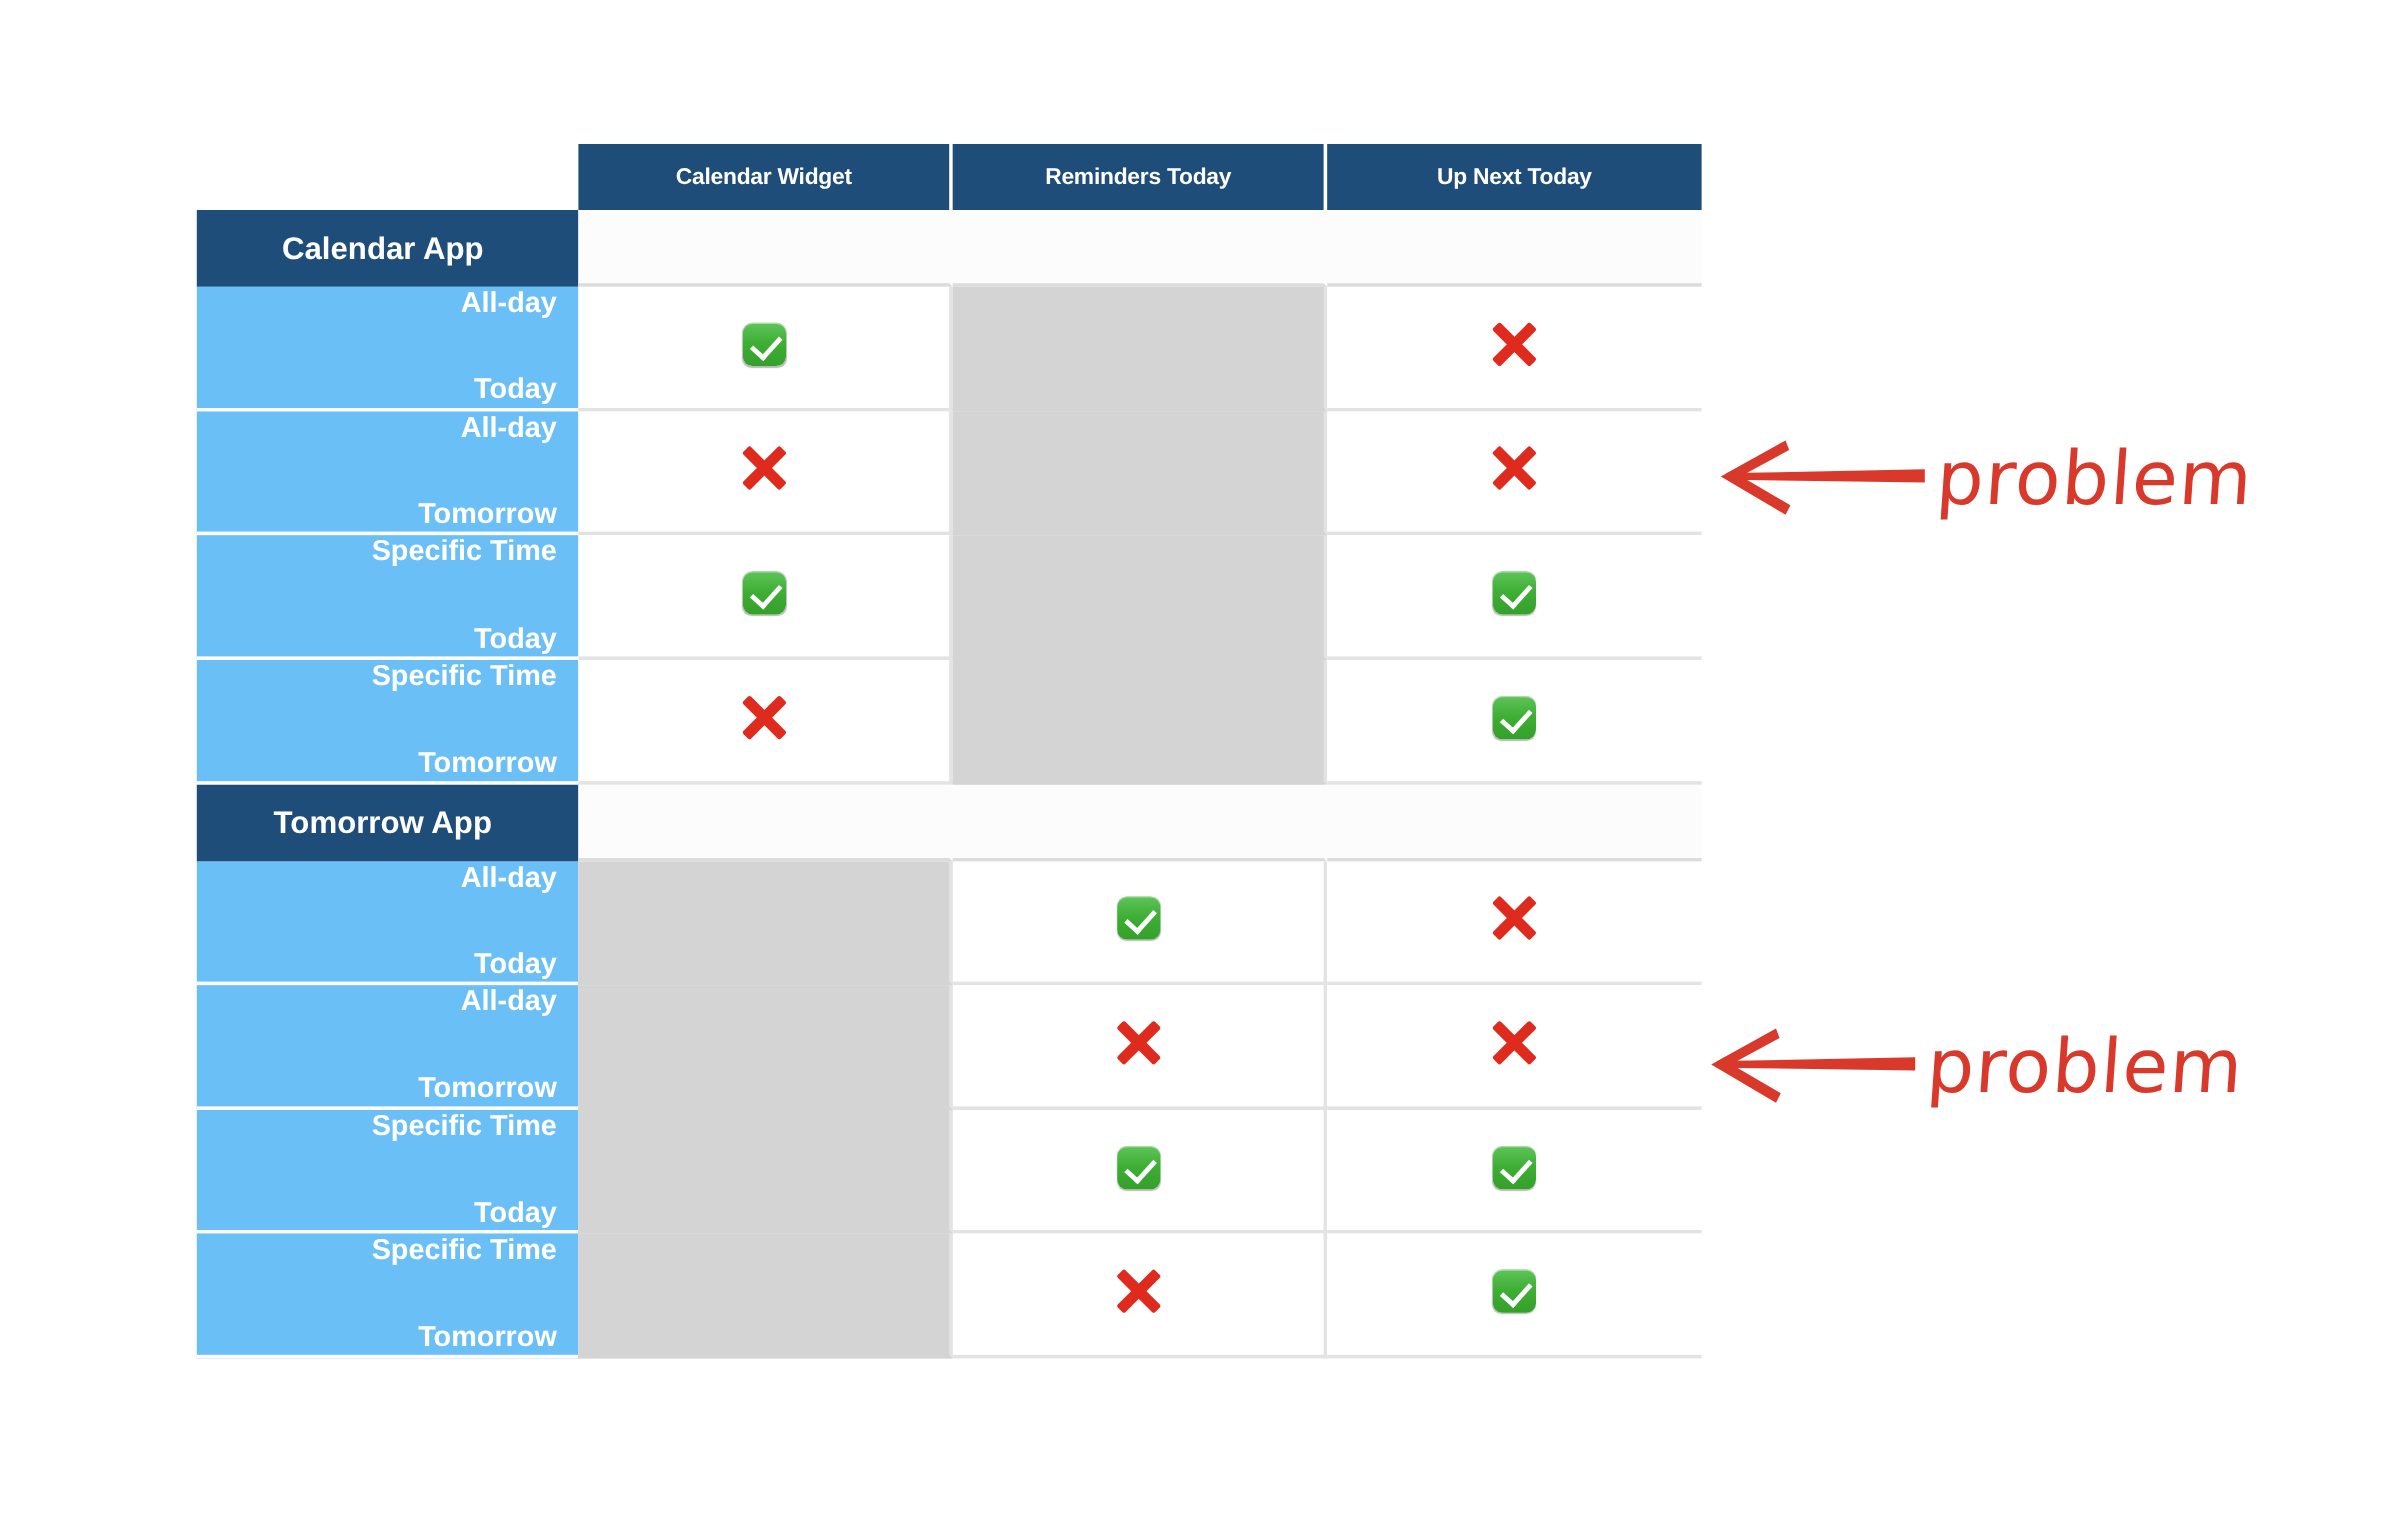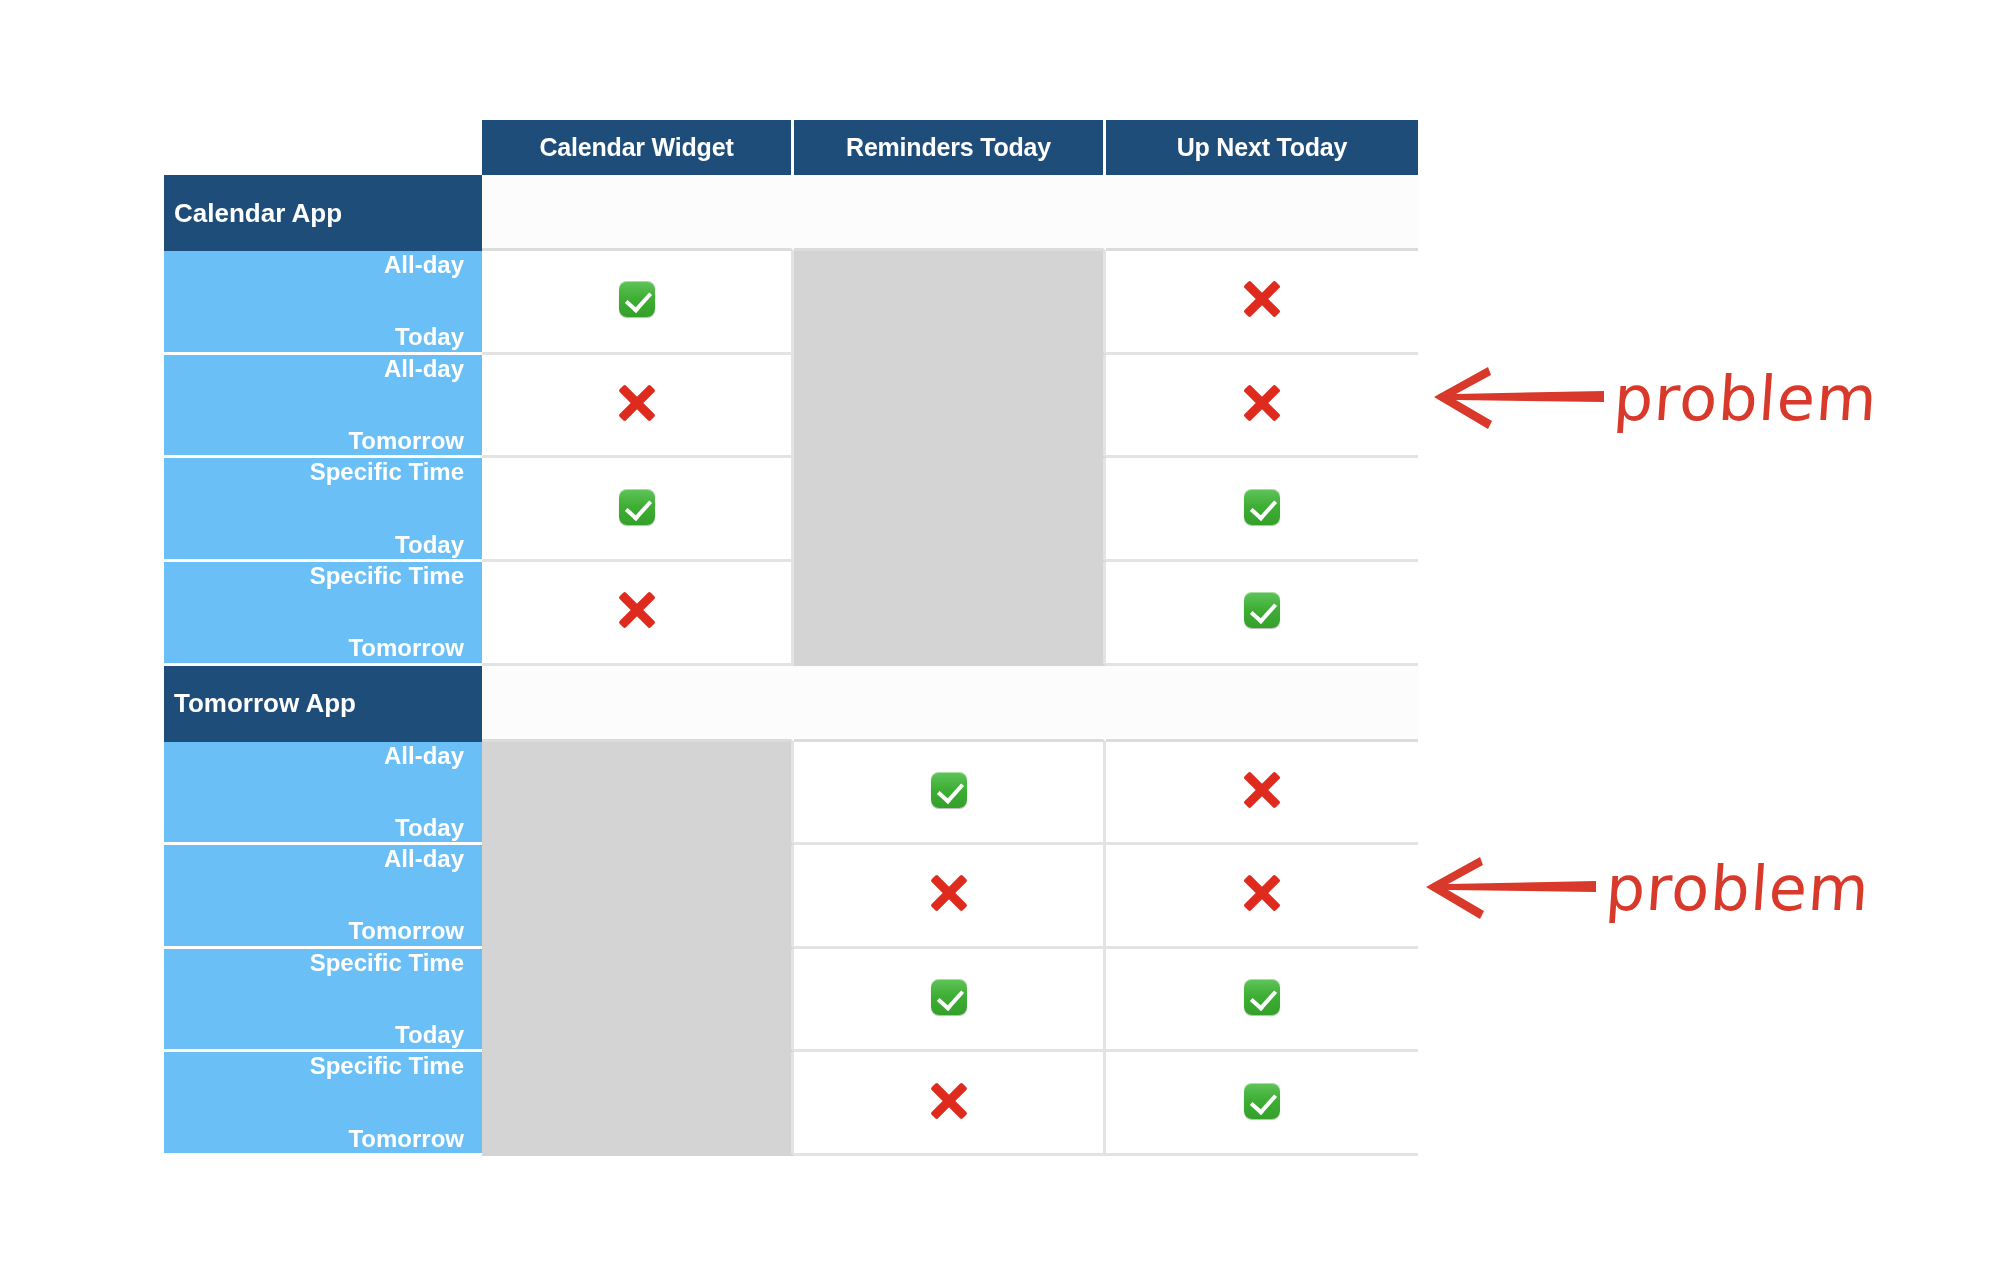--- a/index.html
+++ b/index.html
@@ -31,39 +31,39 @@
   .col-widget  { width: 312px; }
 
   
   .hdr-blank {
     background: #ffffff;
     border: none;
   }
   .hdr-cell {
     background: #1E4D79;
     color: #ffffff;
-    font-size: 25px;
+    font-size: 19px;
     font-weight: bold;
     text-align: center;
     height: 55px;
     padding: 0 6px;
     border-right: 3px solid #ffffff;
     letter-spacing: -0.2px;
   }
   .hdr-cell.last { border-right: none; }
 
   
   .app-band {
     background: #1E4D79;
     color: #ffffff;
     font-size: 26px;
     font-weight: bold;
-    text-align: left;
+    text-align: center;
     padding: 0 18px 0 10px;
-    height: 76px;
+    height: 64px;
     vertical-align: middle;
   }
   .app-band-fill {
     background: #FCFCFC;
     border-bottom: 3px solid #DCDCDC;
     border-right: 3px solid #FCFCFC;
   }
   .app-band-fill.last { border-right: none; }
 
   

